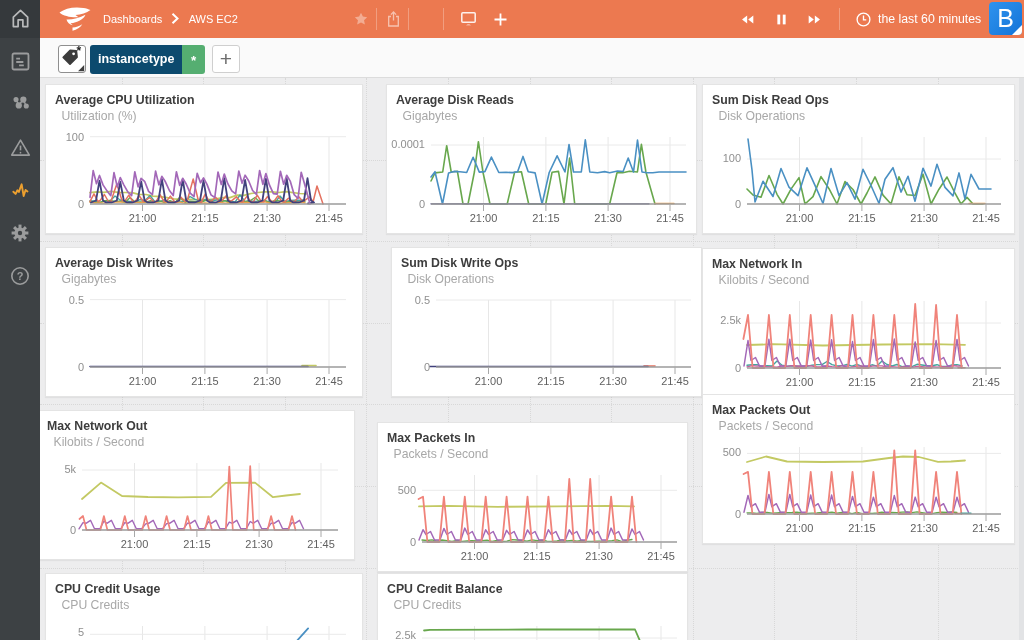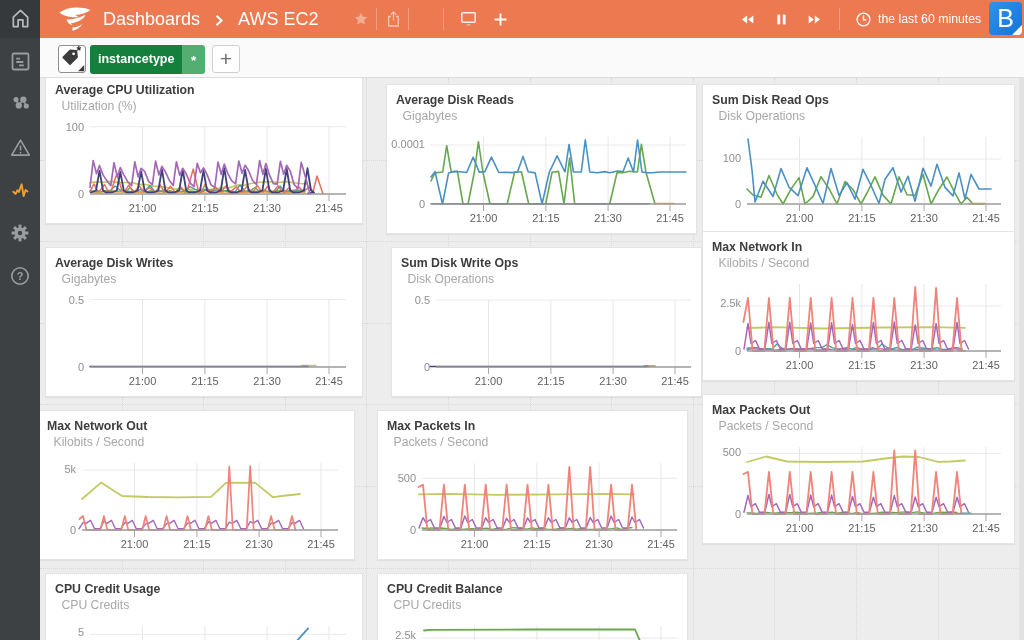--- a/index.html
+++ b/index.html
@@ -9,27 +9,27 @@
 .sicon{position:absolute;left:0;width:40px;height:40px;display:flex;align-items:center;justify-content:center}
 #header{position:absolute;left:40px;top:0;right:0;height:38px;background:#ec7950;z-index:4}
 #toolbar{position:absolute;left:40px;top:38px;right:0;height:40px;background:#fafafa;border-bottom:1px solid #dcdcdc;z-index:3}
 #content{position:absolute;left:40px;top:78px;right:0;bottom:0;background:#ededee}
 .gv{position:absolute;top:78px;bottom:0;width:0;border-left:1px dotted #d8d8d8;z-index:0}
 .gh{position:absolute;left:40px;right:0;height:0;border-top:1px dotted #d8d8d8;z-index:0}
 #scrollstrip{position:absolute;right:0;top:78px;width:5px;bottom:0;background:#e2e3e5;z-index:1}
 .card{position:absolute;background:#fff;border:1px solid #e4e4e4;box-shadow:0 1px 1px rgba(0,0,0,0.05);z-index:2}
 .hicon{position:absolute;top:0;height:38px;display:flex;align-items:center;justify-content:center}
 .hdivider{position:absolute;top:8px;height:22px;width:1px;background:rgba(255,255,255,0.28)}
-#crumb{position:absolute;left:63px;top:0;height:38px;line-height:38px;color:#fff;font-size:18px}
+#crumb{position:absolute;left:63px;top:0;height:38px;line-height:38px;color:#fff;font-size:11px}
 #timetxt{position:absolute;left:838px;top:0;height:38px;line-height:38px;color:#fff;font-size:12.3px}
 #bbtn{position:absolute;left:949px;top:2px;width:33px;height:33px;border-radius:4px;background:linear-gradient(135deg,#2e93ee,#1474d8);color:#fff;font-size:25px;text-align:center;line-height:32px;overflow:hidden}
 #bbtn .fold{position:absolute;right:0;bottom:0;width:0;height:0;border-left:10px solid transparent;border-bottom:10px solid #fff}
 #tagbtn{position:absolute;left:18px;top:7px;width:28px;height:28px;background:#fff;border:1px solid #8f8f8f;border-radius:3px}
 #greenbtn{position:absolute;left:50px;top:7px;height:29px;border-radius:3px;overflow:hidden;display:flex}
-#greenbtn .main{background:#15803d;color:#fff;font-size:12.5px;font-weight:700;padding:0 8px;line-height:29px}
+#greenbtn .main{background:#0c4a6e;color:#fff;font-size:12.5px;font-weight:700;padding:0 8px;line-height:29px}
 #greenbtn .star{background:#55ae71;color:#fff;font-size:13.5px;font-weight:700;padding:0 8.5px;line-height:32px}
 #plusbtn{position:absolute;left:172px;top:7px;width:28px;height:28px;background:#fff;border:1px solid #cfcfcf;border-radius:3px;color:#6e6e6e;font-size:21px;line-height:25px;text-align:center}
 </style></head>
 <body>
 <div id="content"></div>
 <div class="gv" style="left:122px"></div>
 <div class="gv" style="left:203px"></div>
 <div class="gv" style="left:285px"></div>
 <div class="gv" style="left:366px"></div>
 <div class="gv" style="left:448px"></div>
@@ -39,21 +39,21 @@
 <div class="gv" style="left:774px"></div>
 <div class="gv" style="left:856px"></div>
 <div class="gv" style="left:938px"></div>
 <div class="gh" style="top:160px"></div>
 <div class="gh" style="top:241px"></div>
 <div class="gh" style="top:323px"></div>
 <div class="gh" style="top:404px"></div>
 <div class="gh" style="top:486px"></div>
 <div class="gh" style="top:568px"></div>
 <div id="scrollstrip"></div>
-<div class="card" style="left:45px;top:74px;width:318px;height:150px"><svg width="318" height="150" viewBox="0 0 318 150">
+<div class="card" style="left:45px;top:84px;width:318px;height:150px"><svg width="318" height="150" viewBox="0 0 318 150">
       <text x="9" y="18.5" font-size="12.3" font-weight="700" fill="#3d3d3d" font-family="Liberation Sans">Average CPU Utilization</text>
       <text x="15.5" y="34.5" font-size="12.2" fill="#a8a8a8" font-family="Liberation Sans">Utilization (%)</text>
       <line x1="96.5" y1="52" x2="96.5" y2="119.0" stroke="#e7e7e7" stroke-width="1"></line>
       <line x1="158.9" y1="52" x2="158.9" y2="119.0" stroke="#e7e7e7" stroke-width="1"></line>
       <line x1="221.1" y1="52" x2="221.1" y2="119.0" stroke="#e7e7e7" stroke-width="1"></line>
       <line x1="283.0" y1="52" x2="283.0" y2="119.0" stroke="#e7e7e7" stroke-width="1"></line>
       <line x1="44.0" y1="51.7" x2="300" y2="51.7" stroke="#eaeaea" stroke-width="1"></line>
       <g>
         <polyline points="44.0,107.6 51.0,106.8 58.0,107.3 65.0,106.3 72.0,107.3 79.0,107.5 86.0,107.7 93.0,109.3 100.0,109.5 107.0,111.2 114.0,111.6 121.0,112.6 128.0,113.9 135.0,114.5 142.0,114.3 149.0,114.5 156.0,114.5 163.0,114.5 170.0,113.8 177.0,112.6 184.0,112.6 191.0,110.1 198.0,110.4 205.0,108.5 212.0,107.5 219.0,106.8 226.0,106.8 233.0,107.5 240.0,106.7 247.0,107.7 254.0,108.5 261.0,108.9" fill="none" stroke="#c3c963" stroke-width="1.7" stroke-linejoin="round" stroke-linecap="round"></polyline>
         <polyline points="44.0,115.8 49.0,116.2 54.0,117.4 59.0,115.9 64.0,116.0 69.0,111.0 74.0,115.0 79.0,116.0 84.0,116.4 89.0,116.9 94.0,114.7 99.0,115.4 104.0,110.5 109.0,117.0 114.0,116.6 119.0,114.5 124.0,117.5 129.0,117.5 134.0,116.5 139.0,116.4 144.0,111.5 149.0,114.4 154.0,116.1 159.0,114.6 164.0,115.0 169.0,115.2 174.0,114.5 179.0,115.9 184.0,115.8 189.0,117.1 194.0,110.0 199.0,116.4 204.0,116.0 209.0,116.5 214.0,115.9 219.0,115.3 224.0,117.6 229.0,117.6 234.0,111.0 239.0,116.7 244.0,115.4 249.0,115.1 254.0,115.3 259.0,114.6" fill="none" stroke="#45a59e" stroke-width="1.4" stroke-linejoin="round" stroke-linecap="round"></polyline>
@@ -167,21 +167,21 @@
       <line x1="158.9" y1="119.0" x2="158.9" y2="126.0" stroke="#a8a8a8" stroke-width="1"></line>
       <line x1="221.1" y1="119.0" x2="221.1" y2="126.0" stroke="#a8a8a8" stroke-width="1"></line>
       <line x1="283.0" y1="119.0" x2="283.0" y2="126.0" stroke="#a8a8a8" stroke-width="1"></line>
       <text x="38" y="56.0" font-size="11" fill="#8f8f8f" text-anchor="end" font-family="Liberation Sans">0.5</text>
       <text x="38" y="122.8" font-size="11" fill="#8f8f8f" text-anchor="end" font-family="Liberation Sans">0</text>
       <text x="96.5" y="136.8" font-size="11" fill="#5f5f5f" text-anchor="middle" font-family="Liberation Sans">21:00</text>
       <text x="158.9" y="136.8" font-size="11" fill="#5f5f5f" text-anchor="middle" font-family="Liberation Sans">21:15</text>
       <text x="221.1" y="136.8" font-size="11" fill="#5f5f5f" text-anchor="middle" font-family="Liberation Sans">21:30</text>
       <text x="283.0" y="136.8" font-size="11" fill="#5f5f5f" text-anchor="middle" font-family="Liberation Sans">21:45</text>
     </svg></div>
-<div class="card" style="left:702px;top:231px;width:313px;height:150px"><svg width="313" height="150" viewBox="0 0 313 150">
+<div class="card" style="left:702px;top:248px;width:313px;height:150px"><svg width="313" height="150" viewBox="0 0 313 150">
       <text x="9" y="18.5" font-size="12.3" font-weight="700" fill="#3d3d3d" font-family="Liberation Sans">Max Network In</text>
       <text x="15.5" y="34.5" font-size="12.2" fill="#a8a8a8" font-family="Liberation Sans">Kilobits / Second</text>
       <line x1="96.5" y1="52" x2="96.5" y2="119.0" stroke="#e7e7e7" stroke-width="1"></line>
       <line x1="158.9" y1="52" x2="158.9" y2="119.0" stroke="#e7e7e7" stroke-width="1"></line>
       <line x1="221.1" y1="52" x2="221.1" y2="119.0" stroke="#e7e7e7" stroke-width="1"></line>
       <line x1="283.0" y1="52" x2="283.0" y2="119.0" stroke="#e7e7e7" stroke-width="1"></line>
       <line x1="44.0" y1="74.0" x2="298" y2="74.0" stroke="#eaeaea" stroke-width="1"></line>
       <g>
         <polyline points="44.0,96.0 70.0,95.2 120.0,96.5 180.0,95.5 230.0,95.2 262.0,95.8" fill="none" stroke="#c3c963" stroke-width="1.8" stroke-linejoin="round" stroke-linecap="round"></polyline>
         <polyline points="44.0,116.2 49.0,115.8 54.0,115.6 59.0,117.6 64.0,116.7 69.0,117.0 74.0,112.0 79.0,116.2 84.0,117.1 89.0,116.7 94.0,117.2 99.0,116.9 104.0,117.4 109.0,116.3 114.0,115.6 119.0,115.6 124.0,112.5 129.0,115.6 134.0,116.9 139.0,116.8 144.0,115.4 149.0,117.2 154.0,115.3 159.0,117.5 164.0,117.4 169.0,115.8 174.0,117.1 179.0,112.0 184.0,115.5 189.0,116.9 194.0,115.5 199.0,117.6 204.0,117.0 209.0,117.7 214.0,115.3 219.0,116.0 224.0,116.8 229.0,116.8 234.0,115.7 239.0,117.5 244.0,117.4 249.0,116.0 254.0,115.6 259.0,116.9" fill="none" stroke="#45a59e" stroke-width="1.4" stroke-linejoin="round" stroke-linecap="round"></polyline>
@@ -220,21 +220,21 @@
       <line x1="158.9" y1="119.0" x2="158.9" y2="126.0" stroke="#a8a8a8" stroke-width="1"></line>
       <line x1="221.1" y1="119.0" x2="221.1" y2="126.0" stroke="#a8a8a8" stroke-width="1"></line>
       <line x1="283.0" y1="119.0" x2="283.0" y2="126.0" stroke="#a8a8a8" stroke-width="1"></line>
       <text x="38" y="62.3" font-size="11" fill="#8f8f8f" text-anchor="end" font-family="Liberation Sans">5k</text>
       <text x="38" y="122.8" font-size="11" fill="#8f8f8f" text-anchor="end" font-family="Liberation Sans">0</text>
       <text x="96.5" y="136.8" font-size="11" fill="#5f5f5f" text-anchor="middle" font-family="Liberation Sans">21:00</text>
       <text x="158.9" y="136.8" font-size="11" fill="#5f5f5f" text-anchor="middle" font-family="Liberation Sans">21:15</text>
       <text x="221.1" y="136.8" font-size="11" fill="#5f5f5f" text-anchor="middle" font-family="Liberation Sans">21:30</text>
       <text x="283.0" y="136.8" font-size="11" fill="#5f5f5f" text-anchor="middle" font-family="Liberation Sans">21:45</text>
     </svg></div>
-<div class="card" style="left:377px;top:410px;width:311px;height:150px"><svg width="311" height="150" viewBox="0 0 311 150">
+<div class="card" style="left:377px;top:422px;width:311px;height:150px"><svg width="311" height="150" viewBox="0 0 311 150">
       <text x="9" y="18.5" font-size="12.3" font-weight="700" fill="#3d3d3d" font-family="Liberation Sans">Max Packets In</text>
       <text x="15.5" y="34.5" font-size="12.2" fill="#a8a8a8" font-family="Liberation Sans">Packets / Second</text>
       <line x1="96.5" y1="52" x2="96.5" y2="119.0" stroke="#e7e7e7" stroke-width="1"></line>
       <line x1="158.9" y1="52" x2="158.9" y2="119.0" stroke="#e7e7e7" stroke-width="1"></line>
       <line x1="221.1" y1="52" x2="221.1" y2="119.0" stroke="#e7e7e7" stroke-width="1"></line>
       <line x1="283.0" y1="52" x2="283.0" y2="119.0" stroke="#e7e7e7" stroke-width="1"></line>
       <line x1="44.0" y1="67.3" x2="299" y2="67.3" stroke="#eaeaea" stroke-width="1"></line>
       <g>
         <polyline points="41.0,83.4 70.0,82.8 120.0,83.8 180.0,83.4 230.0,82.8 256.0,83.4" fill="none" stroke="#c3c963" stroke-width="1.8" stroke-linejoin="round" stroke-linecap="round"></polyline>
         <polyline points="44.0,117.0 49.0,117.5 54.0,116.8 59.0,118.1 64.0,117.0 69.0,117.6 74.0,118.4 79.0,117.3 84.0,118.4 89.0,118.0 94.0,117.6 99.0,117.8 104.0,117.7 109.0,117.2 114.0,118.5 119.0,117.3 124.0,118.5 129.0,118.2 134.0,116.6 139.0,117.0 144.0,117.5 149.0,118.1 154.0,116.9 159.0,117.7 164.0,117.2 169.0,118.1 174.0,118.4 179.0,118.0 184.0,116.9 189.0,118.0 194.0,117.4 199.0,118.2 204.0,117.4 209.0,118.3 214.0,118.5 219.0,118.1 224.0,118.2 229.0,118.1 234.0,117.7 239.0,116.8 244.0,118.5 249.0,117.4 254.0,116.5" fill="none" stroke="#68a74d" stroke-width="1.3" stroke-linejoin="round" stroke-linecap="round"></polyline>

